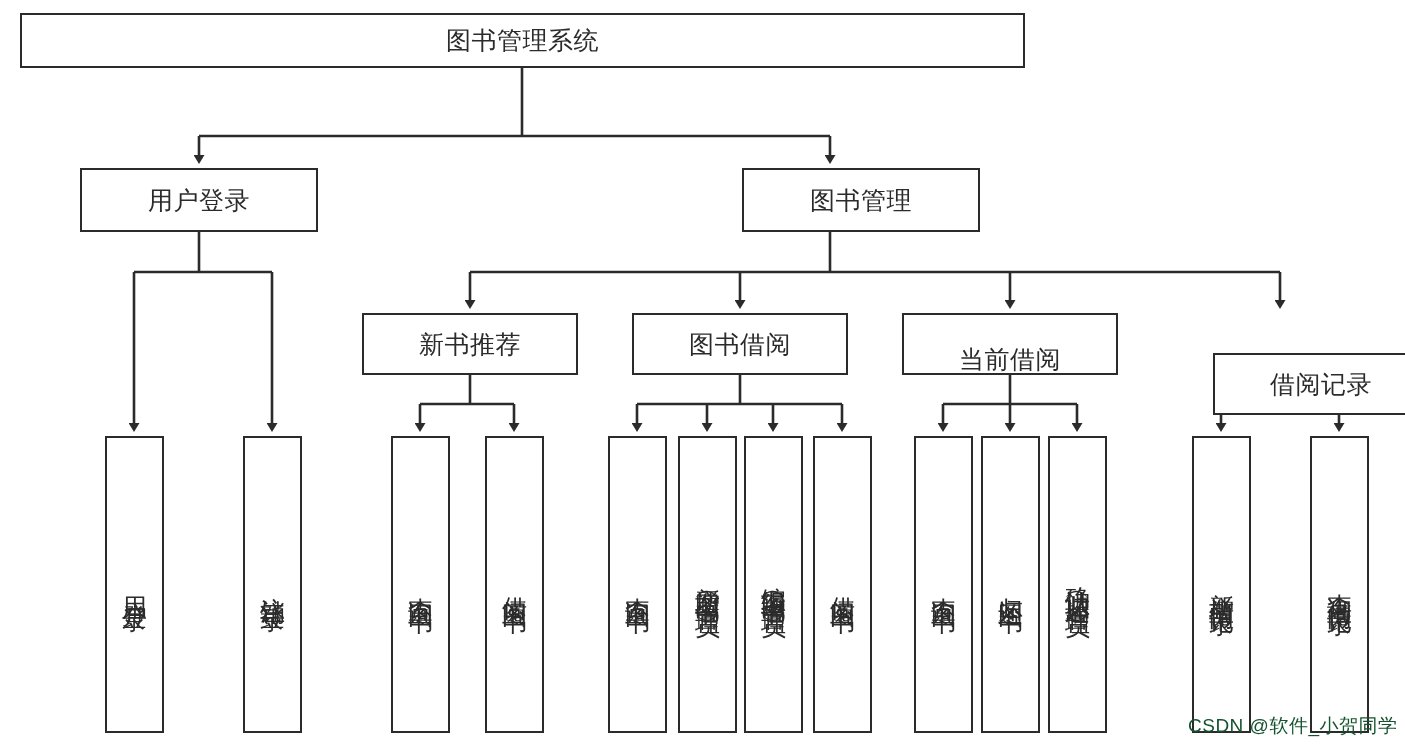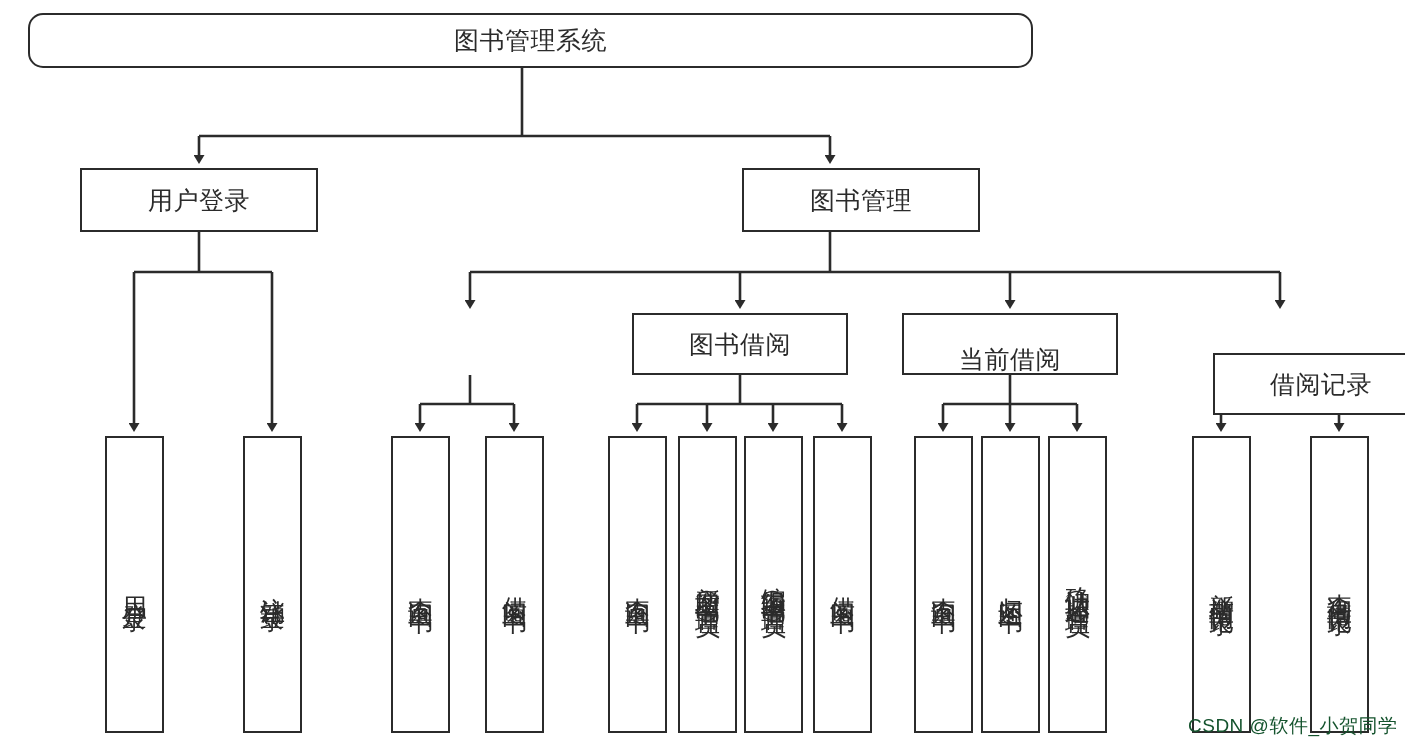--- a/index.html
+++ b/index.html
@@ -118,32 +118,35 @@
       <path d="M1010,404 L1010,424" marker-end="url(#arrowhead)"></path>
       <path d="M1077,404 L1077,424" marker-end="url(#arrowhead)"></path>
 
       <path d="M1280,375 L1280,404"></path>
       <path d="M1221,404 L1339,404"></path>
       <path d="M1221,404 L1221,424" marker-end="url(#arrowhead)"></path>
       <path d="M1339,404 L1339,424" marker-end="url(#arrowhead)"></path>
     </g>
   </svg>
 
-  <div class="node h" style="left:28px; top:13px; width:1005px; height:55px;border-radius:15px;">
+  <div class="node h" style="left:20px; top:13px; width:1005px; height:55px;">
     <span class="node-label">图书管理系统</span>
   </div>
 
   <div class="node h" style="left:80px; top:168px; width:238px; height:64px;">
     <span class="node-label">用户登录</span>
   </div>
 
   <div class="node h" style="left:711px; top:168px; width:238px; height:64px;margin-left:31px;">
     <span class="node-label">图书管理</span>
   </div>
 
+  <div class="node h" style="left:362px; top:313px; width:216px; height:62px;">
+    <span class="node-label">新书推荐</span>
+  </div>
 
   <div class="node h" style="left:632px; top:313px; width:216px; height:62px;">
     <span class="node-label">图书借阅</span>
   </div>
 
   <div class="node h" style="left:902px; top:313px; width:216px; height:62px;align-items:flex-end;">
     <span class="node-label">当前借阅</span>
   </div>
 
   <div class="node h" style="left:1213px; top:313px; width:216px; height:62px;margin-top:40px;">

